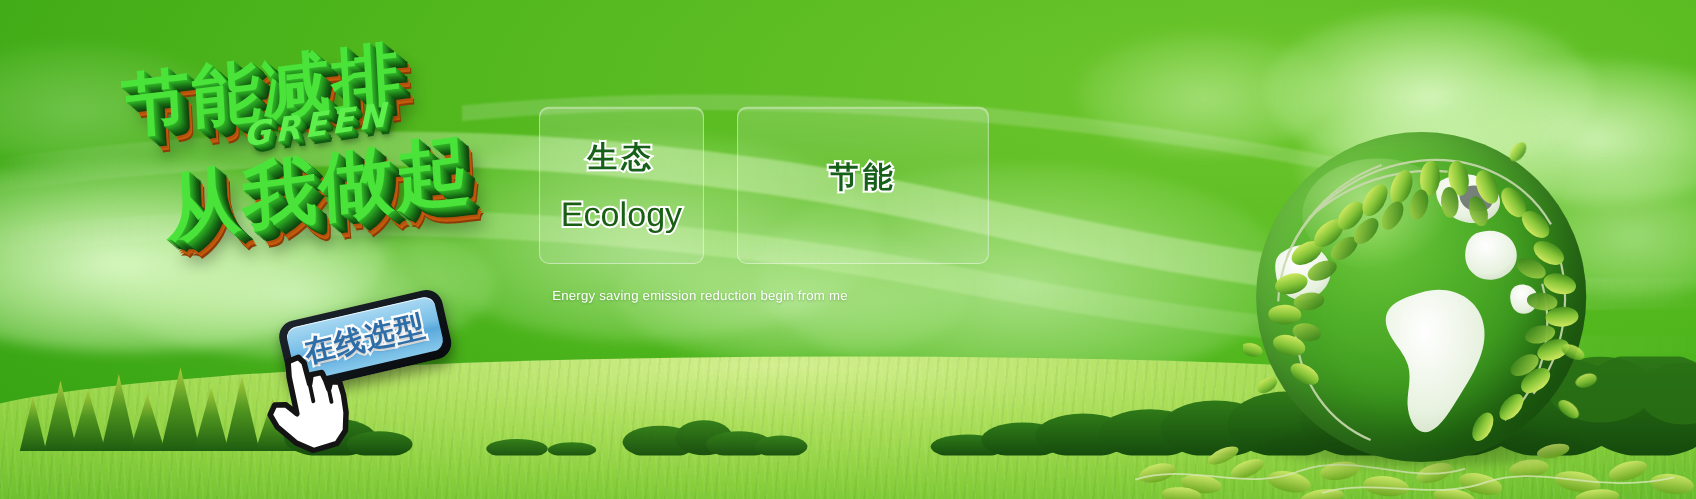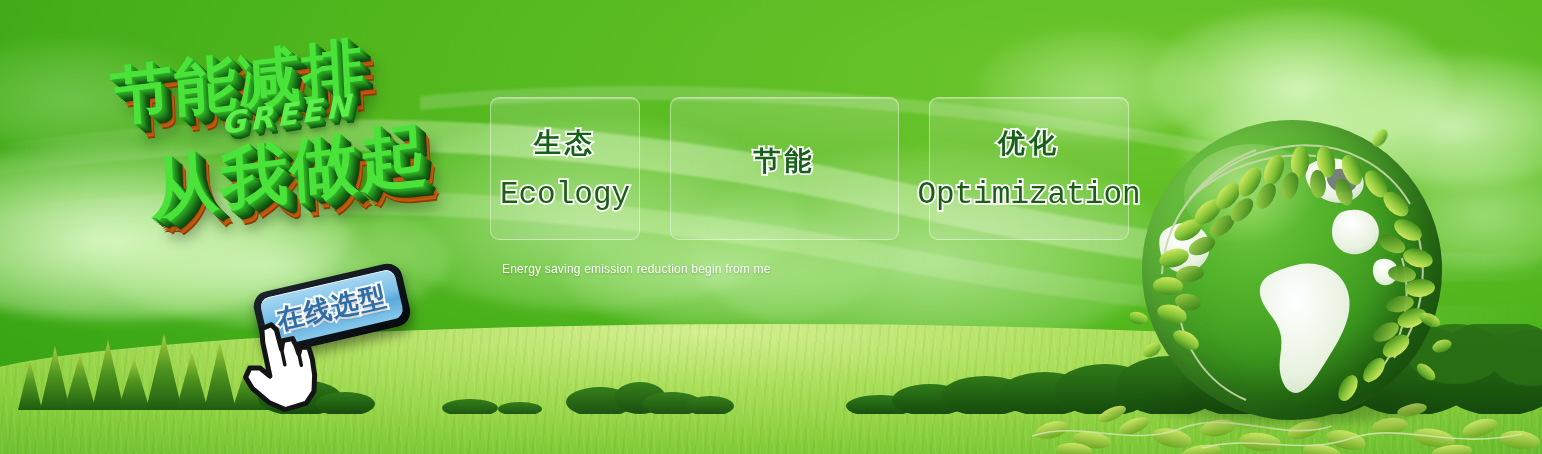--- a/index.html
+++ b/index.html
@@ -127,21 +127,21 @@
   .card.w1{width:150px;}
   .card.w2{width:229px;}
   .card.w3{width:200px;}
   .card-cn{
     font-family:"DejaVu Sans","Liberation Sans",sans-serif;
     font-size:27px;font-weight:bold;color:#17601a;
     -webkit-text-stroke:3.5px #ffffff;paint-order:stroke fill;
     margin-bottom:16px;letter-spacing:4px;
   }
   .card-en{
-    font-family:Liberation Mono, monospace;
+    font-family:Liberation Sans, sans-serif;
     font-size:31px;font-weight:normal;color:#1a5f14;
     -webkit-text-stroke:3.5px #ffffff;paint-order:stroke fill;
     white-space:nowrap;
   }
 
   .tagline{
     position:absolute;left:502px;top:262px;
     font-size:12px;color:#ffffff;letter-spacing:.2px;
     text-shadow:0 1px 2px rgba(30,90,20,.35);
     white-space:nowrap;
@@ -233,24 +233,20 @@
     <div class="hl-row hl-bot">从我做起</div>
   </div>
 
   <div class="cards">
     <div class="card w1">
       <div class="card-cn">生态</div>
       <div class="card-en">Ecology</div>
     </div>
     <div class="card w2">
       <div class="card-cn">节能</div>
-    </div>
-    <div class="card w3">
-      <div class="card-cn">优化</div>
-      <div class="card-en">Optimization</div>
     </div>
   </div>
 
   <div class="tagline">Energy saving emission reduction begin from me</div>
 
   <div class="ground">
     <div class="ground-tex"></div>
   </div>
 
   <div class="treeline">

